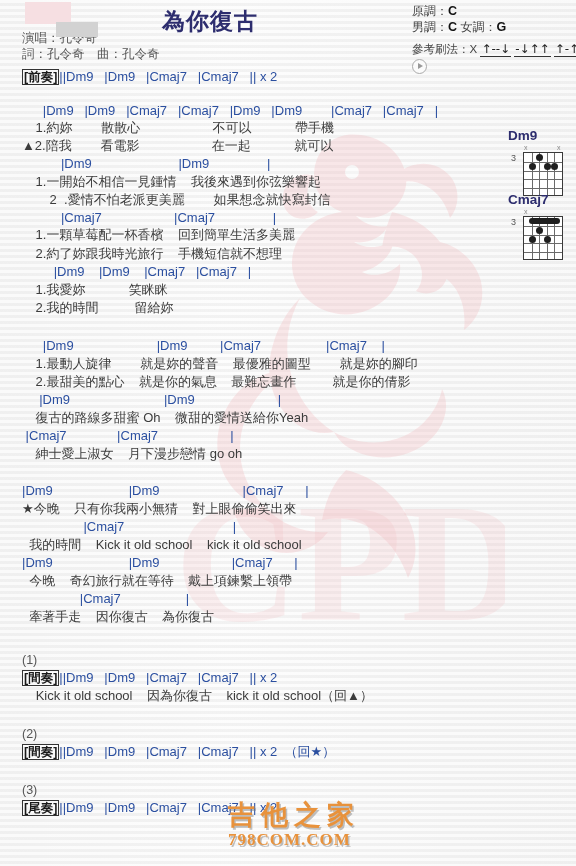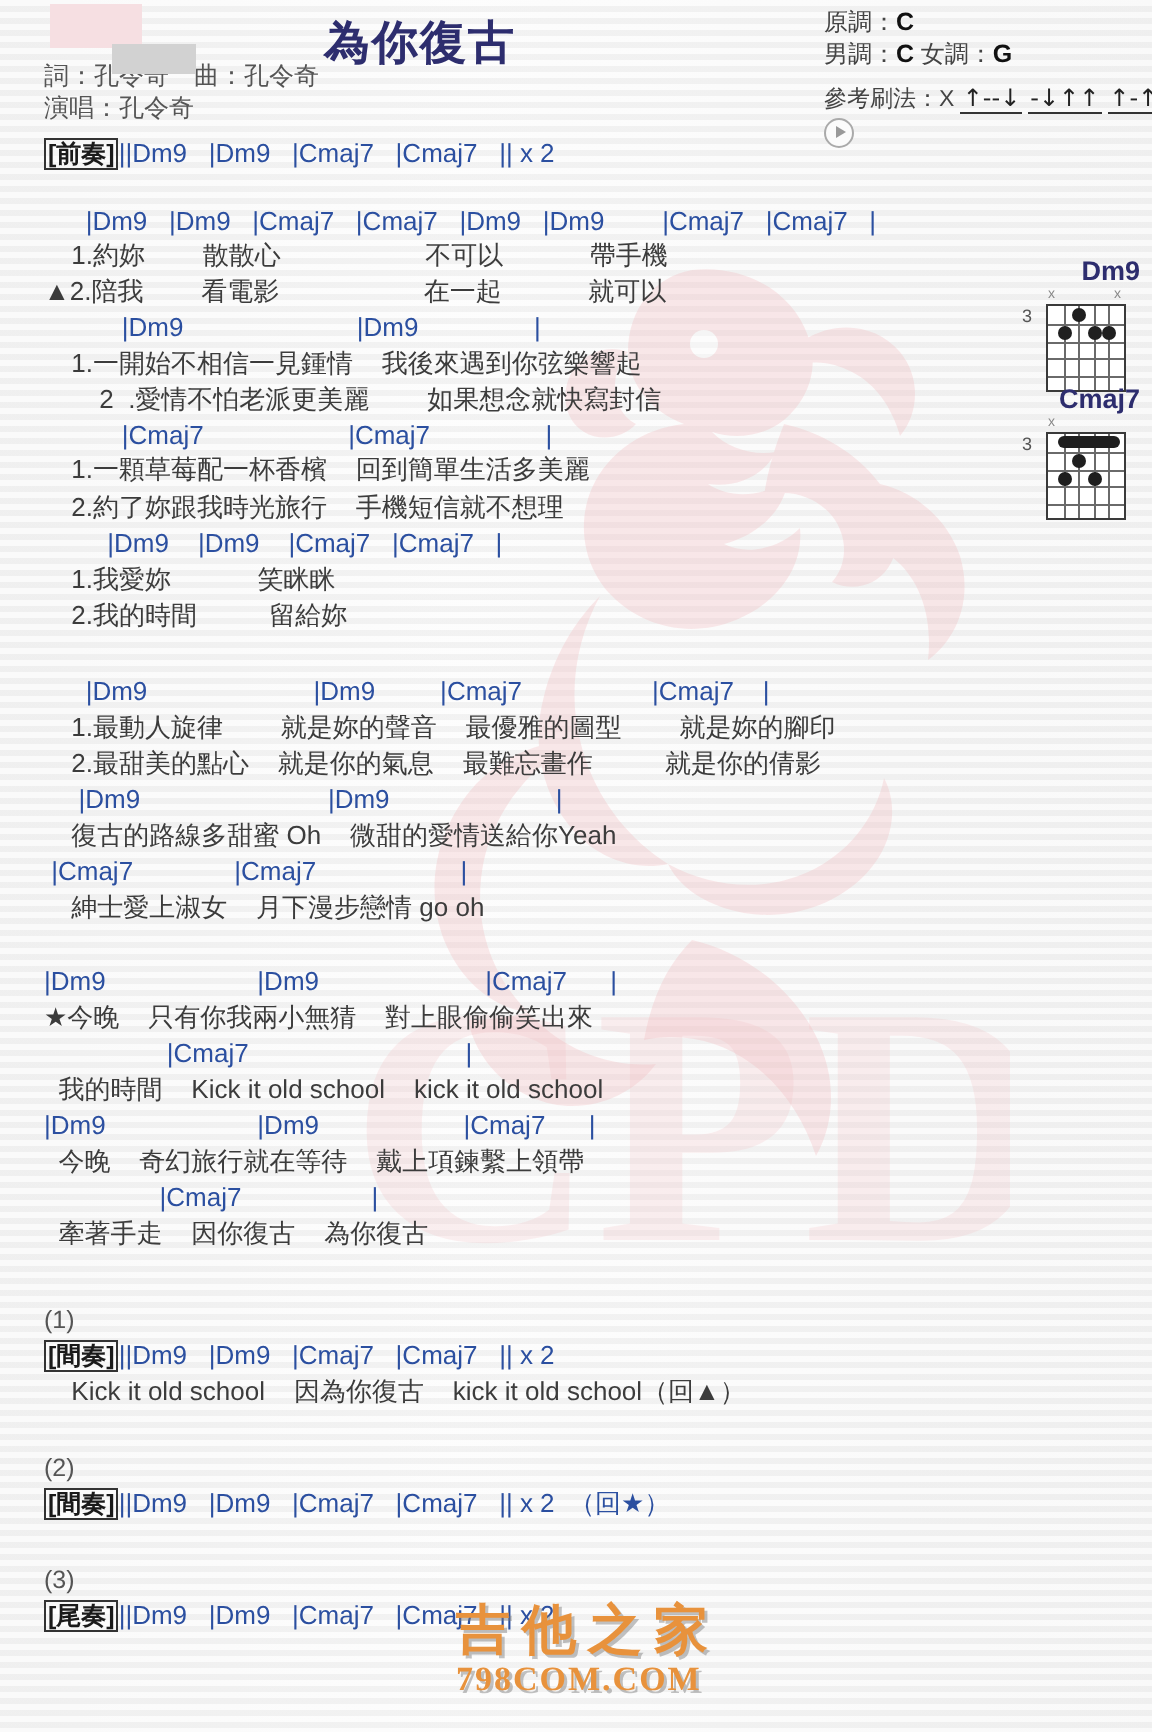--- a/index.html
+++ b/index.html
@@ -155,21 +155,21 @@
     border-top: 3.5px solid transparent;
     border-bottom: 3.5px solid transparent;
   }
   .playbtn-row { margin-top: 2px; }
 
   
   .chordbox {
     position: absolute;
     z-index: 2;
     width: 62px;
-    text-align: right;
+    text-align: left;
   }
   .chord-name {
     font-size: 13.5px;
     font-weight: bold;
     color: #2d2d6e;
     margin-bottom: 1px;
   }
   .chord-grid-wrap {
     position: relative;
     width: 56px;
@@ -326,22 +326,22 @@
       <text x="0" y="150" font-family="Liberation Serif, serif" font-size="170" font-weight="bold" fill="#f3bcc0">CPDL</text>
     </svg>
   </div>
 
   <div class="redact redact-1"></div>
   <div class="redact redact-2"></div>
 
   <div class="title">為你復古</div>
 
   <div class="credits">
+    <div>演唱：孔令奇</div>
     <div>詞：孔令奇　曲：孔令奇</div>
-    <div>演唱：孔令奇</div>
   </div>
 
   <div class="keyinfo">
     <div>
       <span>原調：</span><b>C</b>
     </div>
     <div>
       <span>男調：</span><b>C</b>
       <span>女調：</span><b>G</b>
     </div>

